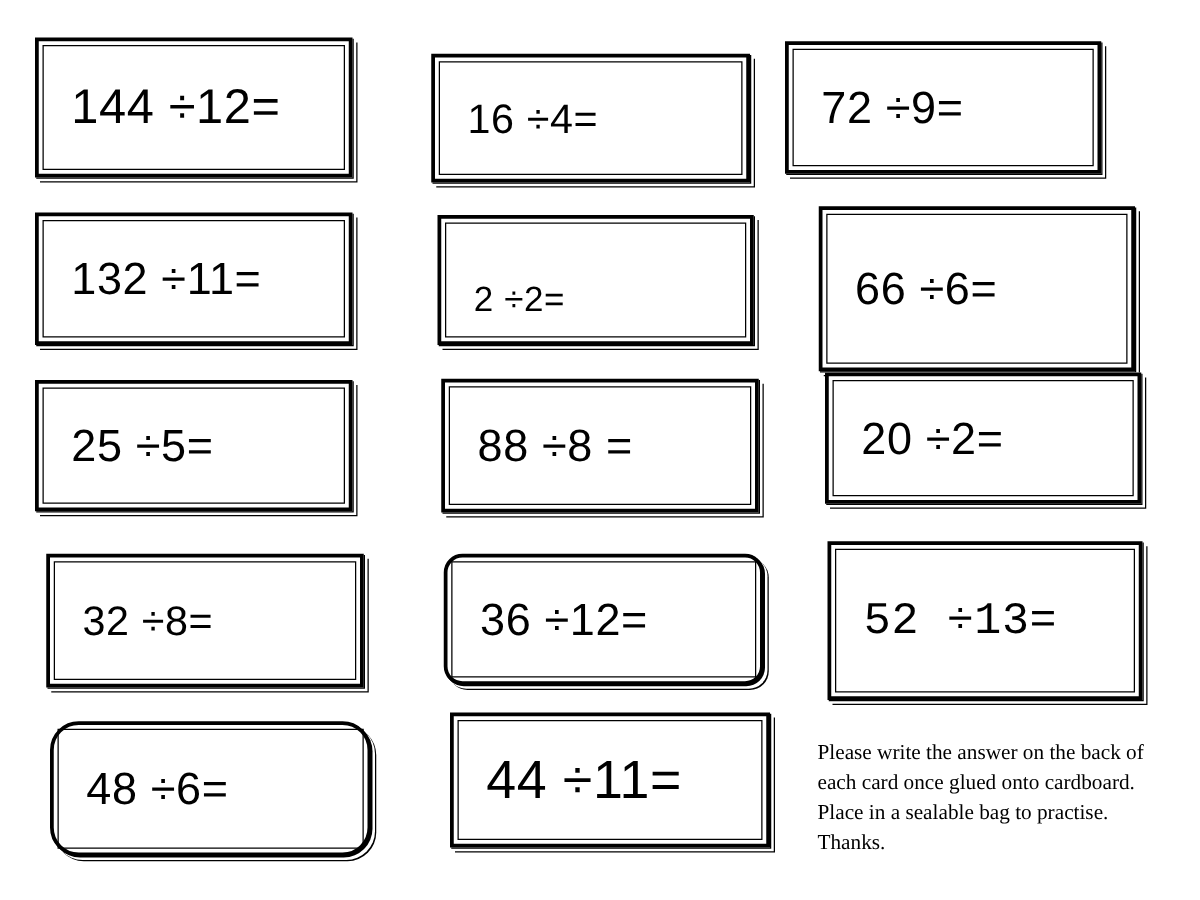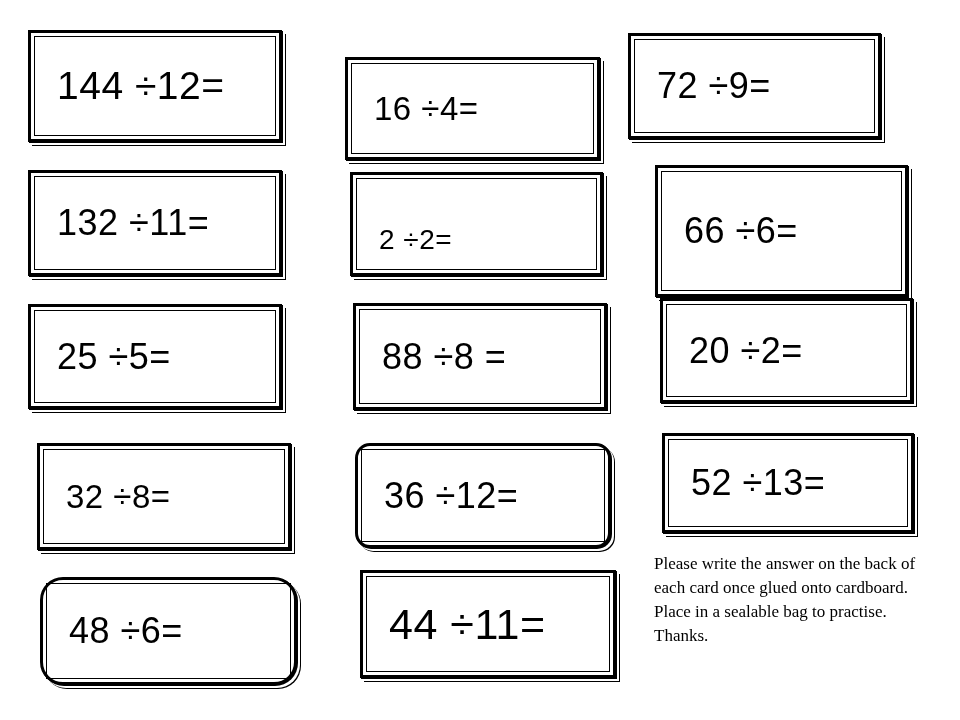--- a/index.html
+++ b/index.html
@@ -47,21 +47,21 @@
 </style>
 </head>
 <body>
 
 <div id="cards-layer">
     <div class="card" style="left: 28px; top: 30px; width: 254px; height: 112px;">
       <div class="card-inner">
         <div class="card-text" style="font-size: 39px;">144 ÷12=</div>
       </div>
     </div>
-    <div class="card" style="left: 345px; top: 57px; width: 255px; height: 103px;">
+    <div class="card" style="left: 345px; top: 43px; width: 255px; height: 103px;">
       <div class="card-inner">
         <div class="card-text" style="font-size: 33px;">16 ÷4=</div>
       </div>
     </div>
     <div class="card" style="left: 628px; top: 33px; width: 253px; height: 106px;">
       <div class="card-inner">
         <div class="card-text" style="font-size: 36px;">72 ÷9=</div>
       </div>
     </div>
     <div class="card" style="left: 28px; top: 170px; width: 254px; height: 106px;">
@@ -97,31 +97,31 @@
     <div class="card" style="left: 37px; top: 443px; width: 254px; height: 107px;">
       <div class="card-inner">
         <div class="card-text" style="font-size: 33px;">32 ÷8=</div>
       </div>
     </div>
     <div class="card" style="left: 355px; top: 443px; width: 256px; height: 105px; border-radius: 15px;">
       <div class="card-inner">
         <div class="card-text" style="font-size: 36px;">36 ÷12=</div>
       </div>
     </div>
-    <div class="card" style="left: 662px; top: 433px; width: 252px; height: 100px;">
+    <div class="card" style="left: 662px; top: 433px; width: 252px; height: 127px; font-family: Liberation Mono, monospace;">
       <div class="card-inner">
         <div class="card-text" style="font-size: 36px;">52 ÷13=</div>
       </div>
     </div>
     <div class="card" style="left: 40px; top: 577px; width: 257px; height: 108px; border-radius: 23px;">
       <div class="card-inner">
         <div class="card-text" style="font-size: 36px;">48 ÷6=</div>
       </div>
     </div>
     <div class="card" style="left: 360px; top: 570px; width: 256px; height: 108px;">
       <div class="card-inner">
         <div class="card-text" style="font-size: 43px; text-align: center;">44 ÷11=</div>
       </div>
     </div>
   </div>
 
-<div class="note" id="note" style="left: 654px; top: 552px; width: 280px;">Please write the answer on the back of each card once glued onto cardboard.
+<div class="note" id="note" style="left: 654px; top: 590px; width: 280px;">Please write the answer on the back of each card once glued onto cardboard.
 Place in a sealable bag to practise. Thanks.</div>
 
 </body></html>

